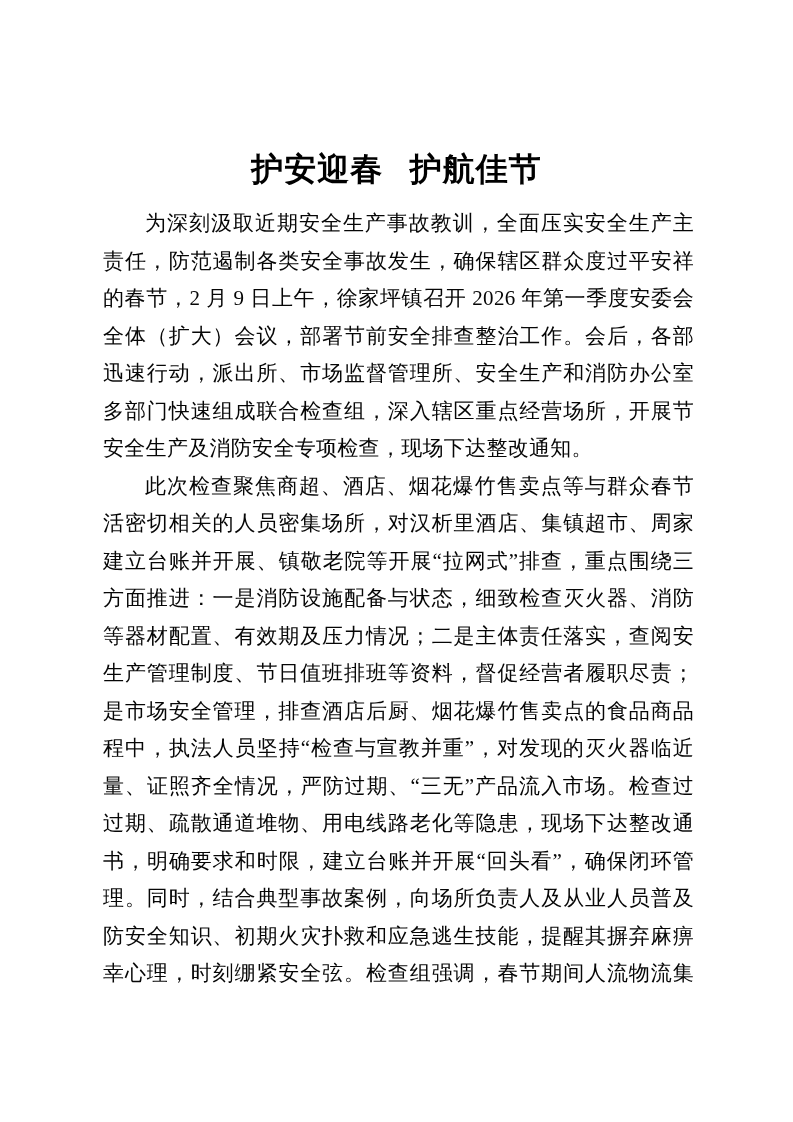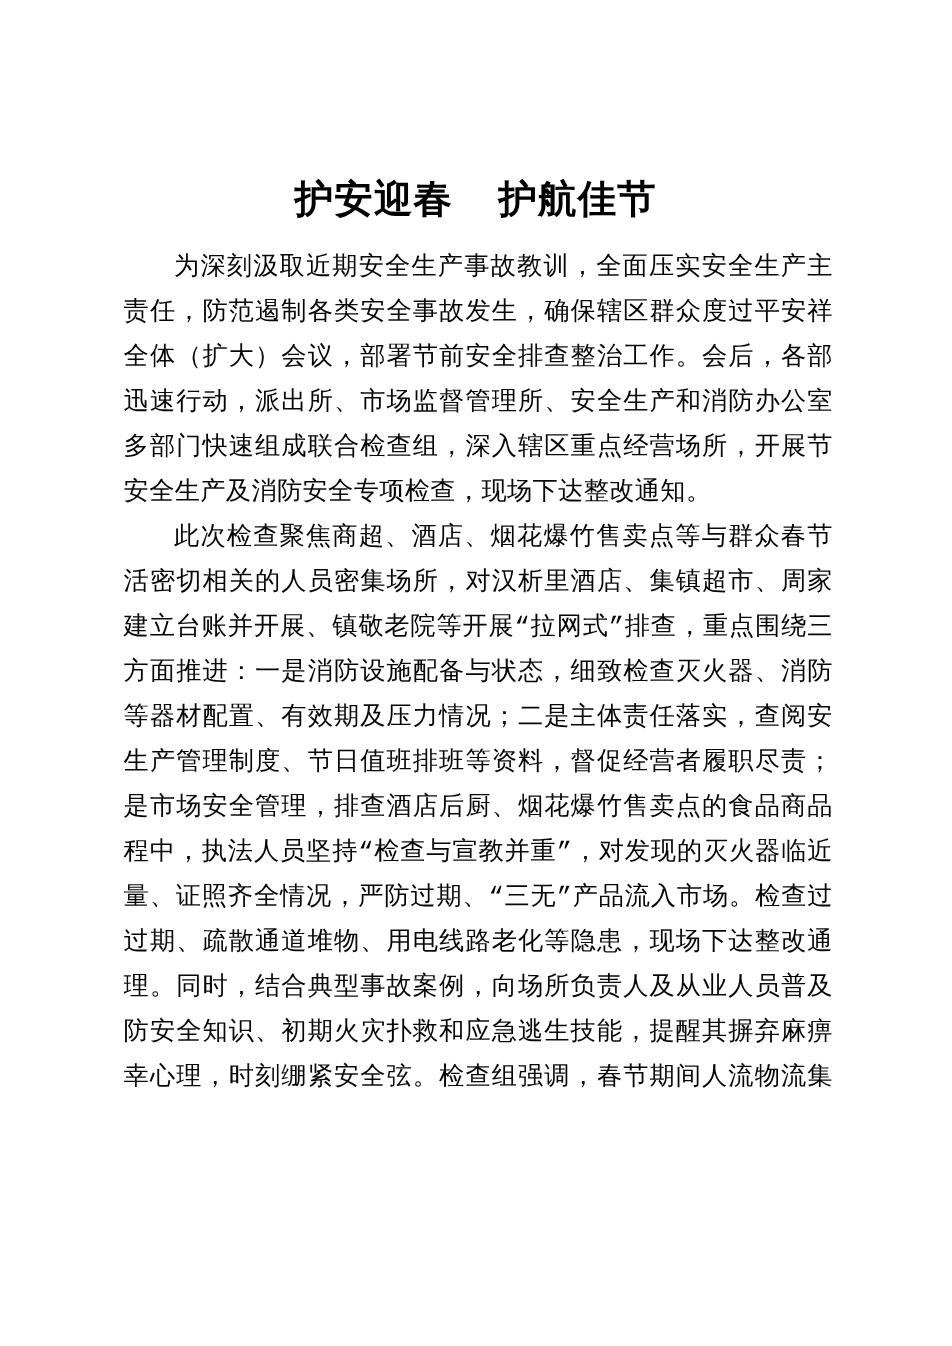--- a/index.html
+++ b/index.html
@@ -7,21 +7,21 @@
     padding: 0;
     background: #ffffff;
   }
   .page {
     position: relative;
     width: 793px;
     height: 1122px;
     background: #ffffff;
     color: #000000;
     overflow: hidden;
-    font-family: Liberation Mono, monospace;
+    font-family: Liberation Serif, serif;
   }
   .title {
     margin: 0;
     padding-top: 146px;
     height: 46px;
     line-height: 46px;
     text-align: center;
     font-size: 32px;
     font-weight: bold;
     color: #000000;
@@ -51,31 +51,33 @@
   }
 </style>
 </head>
 <body>
 
 <div class="page">
   <h1 class="title">护安迎春 护航佳节</h1>
   <div class="doc-body" id="doc-body">
       <div class="doc-line first-line">为深刻汲取近期安全生产事故教训，全面压实安全生产主体</div>
       <div class="doc-line">责任，防范遏制各类安全事故发生，确保辖区群众度过平安祥和</div>
+      <div class="doc-line">的春节，2 月 9 日上午，徐家坪镇召开 2026 年第一季度安委会</div>
       <div class="doc-line">全体（扩大）会议，部署节前安全排查整治工作。会后，各部门</div>
       <div class="doc-line">迅速行动，派出所、市场监督管理所、安全生产和消防办公室等</div>
       <div class="doc-line">多部门快速组成联合检查组，深入辖区重点经营场所，开展节前</div>
       <div class="doc-line para-end">安全生产及消防安全专项检查，现场下达整改通知。</div>
       <div class="doc-line first-line">此次检查聚焦商超、酒店、烟花爆竹售卖点等与群众春节生</div>
       <div class="doc-line">活密切相关的人员密集场所，对汉析里酒店、集镇超市、周家坝</div>
       <div class="doc-line">建立台账并开展、镇敬老院等开展“拉网式”排查，重点围绕三</div>
       <div class="doc-line">方面推进：一是消防设施配备与状态，细致检查灭火器、消防栓</div>
       <div class="doc-line">等器材配置、有效期及压力情况；二是主体责任落实，查阅安全</div>
       <div class="doc-line">生产管理制度、节日值班排班等资料，督促经营者履职尽责；三</div>
       <div class="doc-line">是市场安全管理，排查酒店后厨、烟花爆竹售卖点的食品商品质</div>
       <div class="doc-line">程中，执法人员坚持“检查与宣教并重”，对发现的灭火器临近</div>
       <div class="doc-line">量、证照齐全情况，严防过期、“三无”产品流入市场。检查过</div>
       <div class="doc-line">过期、疏散通道堆物、用电线路老化等隐患，现场下达整改通知</div>
+      <div class="doc-line">书，明确要求和时限，建立台账并开展“回头看”，确保闭环管</div>
       <div class="doc-line">理。同时，结合典型事故案例，向场所负责人及从业人员普及消</div>
       <div class="doc-line">防安全知识、初期火灾扑救和应急逃生技能，提醒其摒弃麻痹侥</div>
       <div class="doc-line">幸心理，时刻绷紧安全弦。检查组强调，春节期间人流物流集中，</div>
     </div>
 </div>
 
 </body></html>

